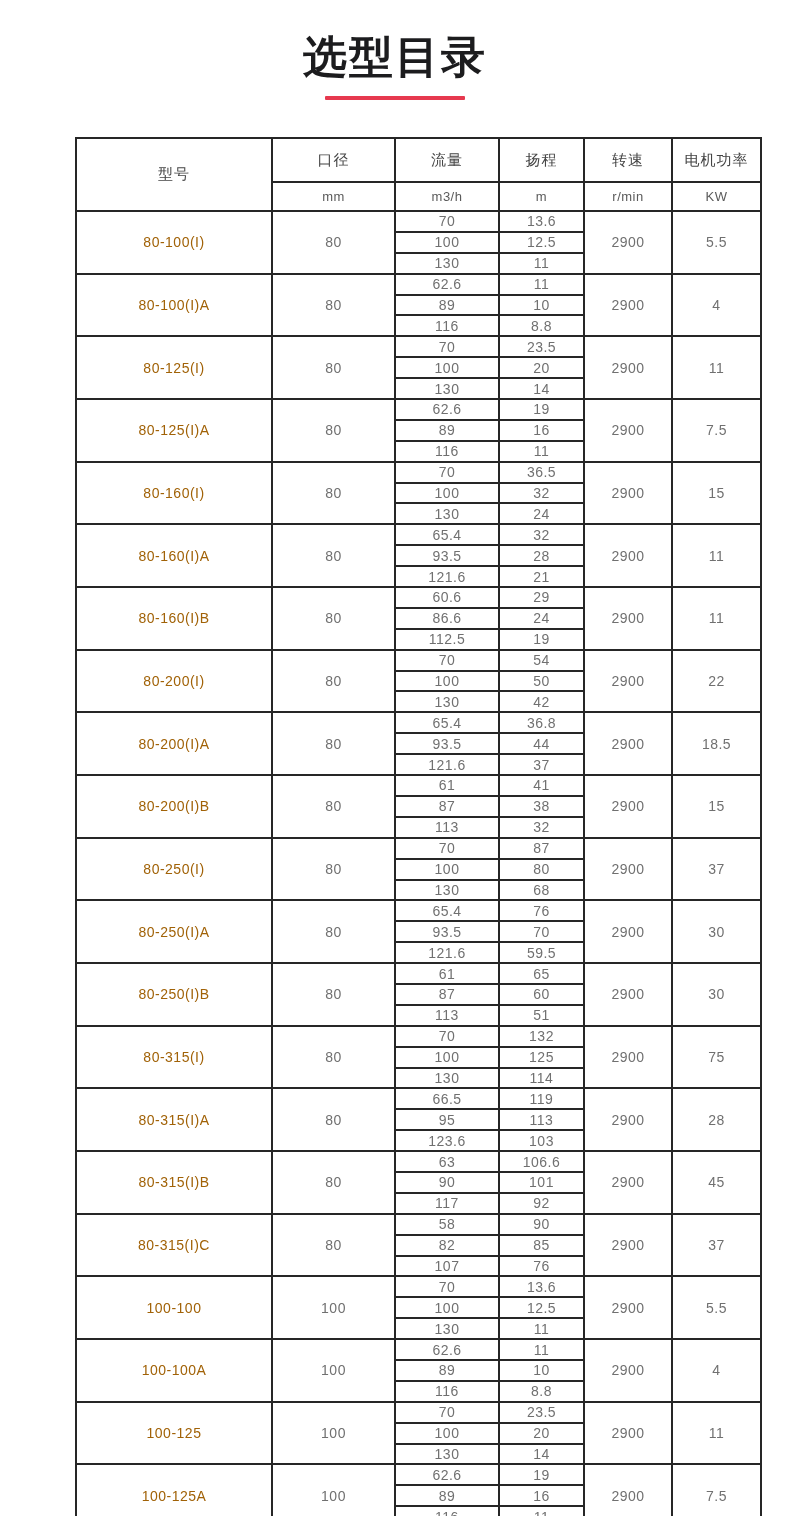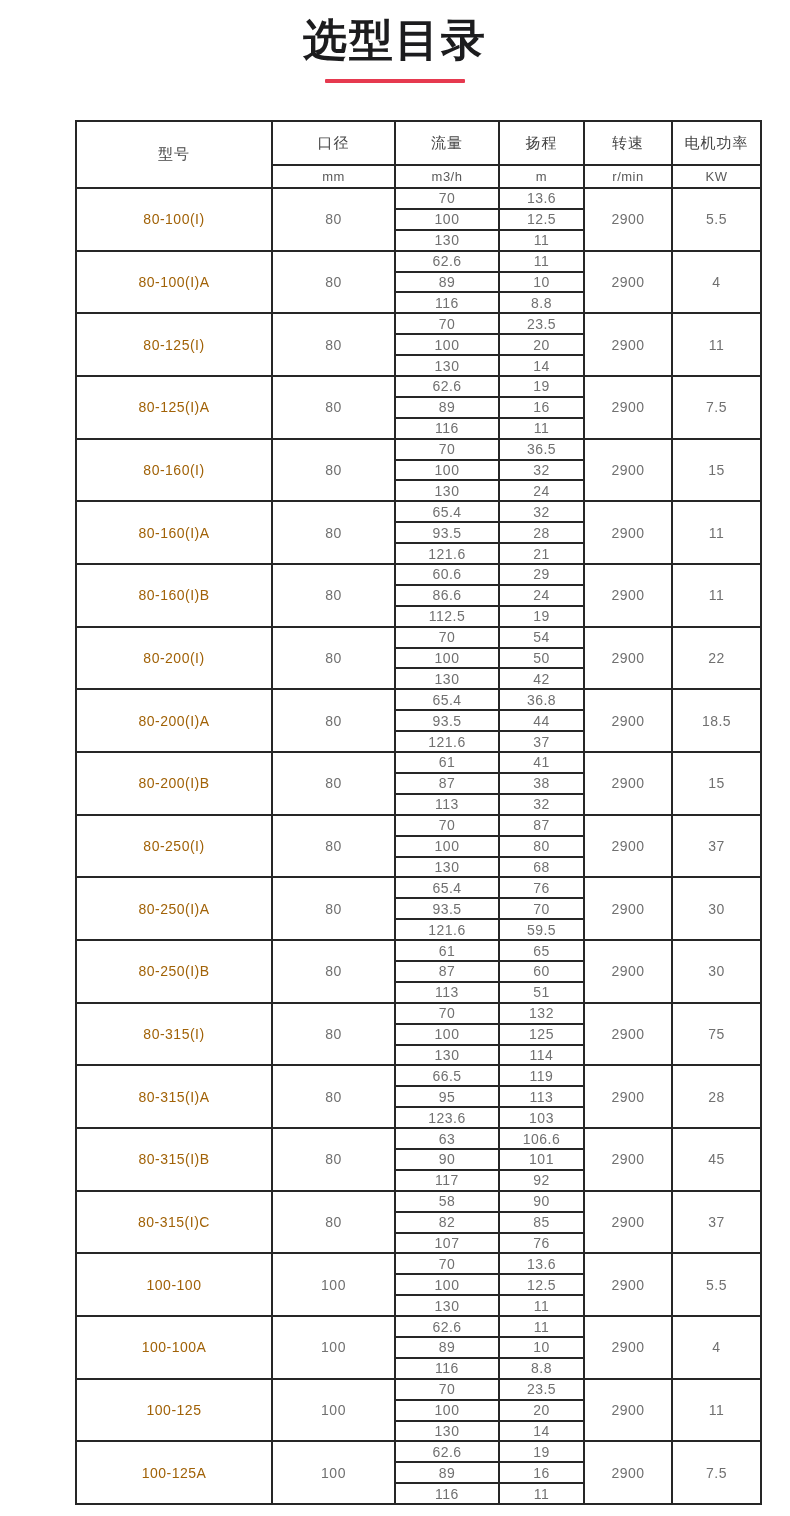--- a/index.html
+++ b/index.html
@@ -5,21 +5,21 @@
   * { margin: 0; padding: 0; box-sizing: border-box; }
   html, body { background: #ffffff; }
   body {
     width: 790px;
     height: 1516px;
     overflow: hidden;
     font-family: "Liberation Sans", sans-serif;
   }
   .page { width: 790px; height: 1516px; position: relative; }
 
-  .title-wrap { padding-top: 10px; text-align: center; }
+  .title-wrap { padding-top: 10px; text-align: center; margin-top: 17px; }
   .page-title {
     font-size: 44px;
     font-weight: 800;
     color: #1c1c1e;
     letter-spacing: 2px;
     line-height: 60px;
     font-family: "Liberation Sans", sans-serif;
   }
   .title-underline {
     width: 140px; height: 4px;
@@ -36,21 +36,21 @@
   }
   table.selection th, table.selection td {
     border: 2px solid #262626;
     text-align: center;
     vertical-align: middle;
     padding: 0;
     overflow: hidden;
     white-space: nowrap;
   }
   thead tr.hdr-names { height: 44px; }
-  thead tr.hdr-units { height: 23px; border-radius: 10px; }
+  thead tr.hdr-units { height: 29px; border-radius: 10px; }
   thead th {
     font-weight: 400;
     color: #454545;
     font-size: 15px;
     letter-spacing: 1px;
   }
   thead tr.hdr-units th {
     font-size: 13px;
     color: #5a5a5a;
     letter-spacing: 0.5px;

